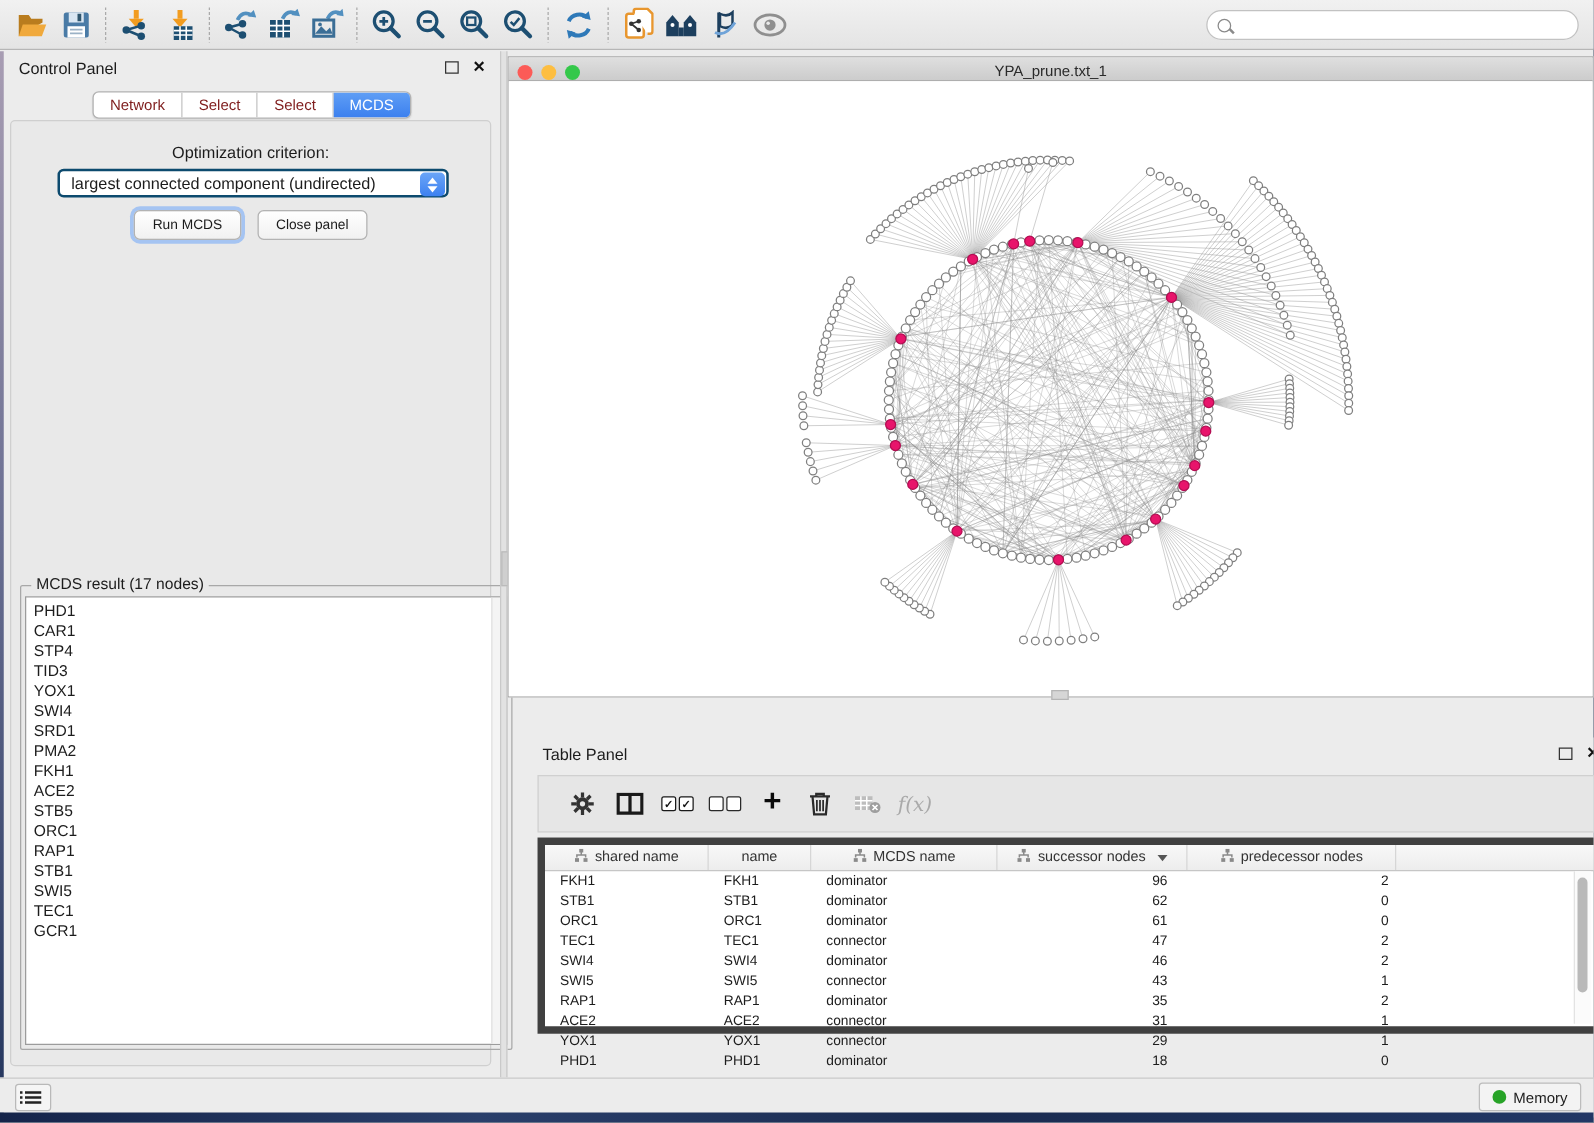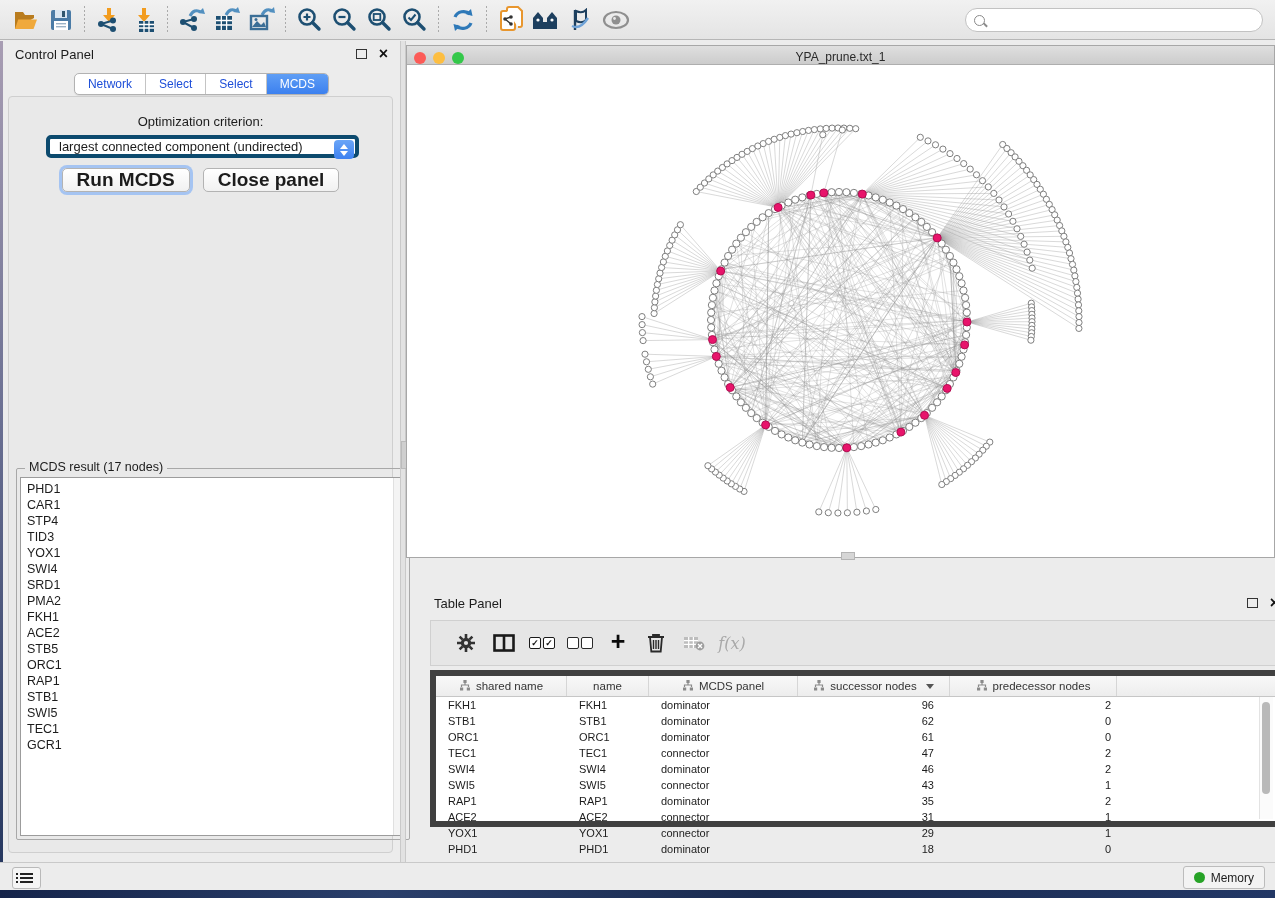--- a/index.html
+++ b/index.html
@@ -22,37 +22,37 @@
   #desktop-strip{position:absolute;left:0;top:890px;width:1275px;height:8px;
     background:linear-gradient(90deg,#15244a,#2a3f6b 30%,#1a2b50 60%,#223765);}
   
   #control-panel{position:absolute;left:3px;top:41px;width:397px;height:821px;}
   .panel-header{height:26px;display:flex;align-items:center;padding:0 12px;font-size:13px;}
   .panel-header .sp{flex:1;}
   .float-box{width:9px;height:8px;border:1.5px solid #333;margin-right:12px;}
   .close-x{font-size:16px;font-weight:900;color:#111;line-height:1;}
   .seg{display:inline-flex;border:1px solid #b2b2b2;border-radius:5px;overflow:hidden;background:#fff;
        height:20px;font-size:12px;box-shadow:0 1px 1px rgba(0,0,0,.08);}
-  .seg>div{padding:2px 13px;border-right:1px solid #c4c4c4;display:flex;align-items:center;color:#1d4ed8;}
+  .seg>div{padding:2px 13px;border-right:1px solid #c4c4c4;display:flex;align-items:center;color:#7f1d1d;}
   .seg>div:last-child{border-right:none;}
   .seg>div.active{background:linear-gradient(#5f9ef5,#3c80ef);color:#fff;}
   #cp-tabs-wrap{position:absolute;left:0;top:32px;width:100%;text-align:center;}
   #cp-content{position:absolute;left:5px;top:55px;width:383px;height:755px;background:#e9e9e9;
     border:1px solid #cfcfcf;border-radius:4px;}
   #opt-label{position:absolute;left:0;top:17px;width:100%;text-align:center;font-size:13px;}
   #opt-select{position:absolute;left:37px;top:38px;width:313px;height:23px;background:#fff;
-    border:4px solid #0c4a6e;border-radius:5px;display:flex;align-items:center;box-sizing:border-box;
+    border:2px solid #0c4a6e;border-radius:5px;display:flex;align-items:center;box-sizing:border-box;
     font-size:13px;padding-left:9px;}
   #opt-stepper{position:absolute;right:1px;top:1px;width:20px;height:19px;border-radius:4px;
     background:linear-gradient(#6aa5f7,#3d81f0);display:flex;flex-direction:column;align-items:center;justify-content:center;gap:2px;}
   .tri-up{width:0;height:0;border-left:4px solid transparent;border-right:4px solid transparent;border-bottom:5px solid #fff;}
   .tri-dn{width:0;height:0;border-left:4px solid transparent;border-right:4px solid transparent;border-top:5px solid #fff;}
   #cp-buttons{position:absolute;left:0;top:71px;width:100%;display:flex;justify-content:center;gap:13px;}
   .mac-btn{height:22px;padding:0 14px;background:linear-gradient(#fff,#f1f1f1);border:1px solid #b3b3b3;
-    border-radius:5px;font-size:19px;display:flex;align-items:center;font-weight:bold;}
+    border-radius:5px;font-size:11px;display:flex;align-items:center;}
   .focus-ring{box-shadow:0 0 0 3px rgba(110,165,250,.55);}
   #result-group{position:absolute;left:7px;top:371px;width:368px;height:370px;border:1px solid #a8a8a8;border-radius:2px;padding-left:24px;}
   #result-legend{position:absolute;left:8px;top:-9px;background:#e9e9e9;padding:0 4px;font-size:12.5px;}
   #result-list{position:absolute;left:3px;top:8px;right:3px;bottom:3px;background:#fff;border:1px solid #9c9c9c;
     font-size:12.5px;line-height:16px;padding:3px 0 0 6px;box-sizing:border-box;overflow:hidden;}
   #result-track{position:absolute;right:0;top:0;bottom:0;width:11px;background:#f4f4f4;border-left:1px solid #e0e0e0;}
   
   #v-splitter{position:absolute;left:400px;top:41px;width:6px;height:821px;background:#e2e2e2;
     border-left:1px solid #c9c9c9;border-right:1px solid #c9c9c9;box-sizing:border-box;}
   #v-handle{position:absolute;left:0px;top:400px;width:4px;height:26px;background:#cfcfcf;border:1px solid #bbb;}
@@ -1178,21 +1178,21 @@
           <div class="hcell c1">
             <span>name</span>
           </div>
           <div class="hcell c2">
             <span><svg width="12" height="11" viewBox="0 0 12 11">
                 <path d="M6 2v3M6 5H2.5v2M6 5h3.5v2" fill="none" stroke="#8a8a8a" stroke-width="1.2"></path>
                 <rect x="4.4" y="0" width="3.2" height="3" fill="#8a8a8a"></rect>
                 <rect x="1" y="7.5" width="3.2" height="3" fill="#8a8a8a"></rect>
                 <rect x="7.8" y="7.5" width="3.2" height="3" fill="#8a8a8a"></rect>
               </svg></span>
-            <span>MCDS panel</span>
+            <span>MCDS name</span>
           </div>
           <div class="hcell c3">
             <span><svg width="12" height="11" viewBox="0 0 12 11">
                 <path d="M6 2v3M6 5H2.5v2M6 5h3.5v2" fill="none" stroke="#8a8a8a" stroke-width="1.2"></path>
                 <rect x="4.4" y="0" width="3.2" height="3" fill="#8a8a8a"></rect>
                 <rect x="1" y="7.5" width="3.2" height="3" fill="#8a8a8a"></rect>
                 <rect x="7.8" y="7.5" width="3.2" height="3" fill="#8a8a8a"></rect>
               </svg></span>
             <span>successor nodes</span>
             <span class="sort-dn"></span>

